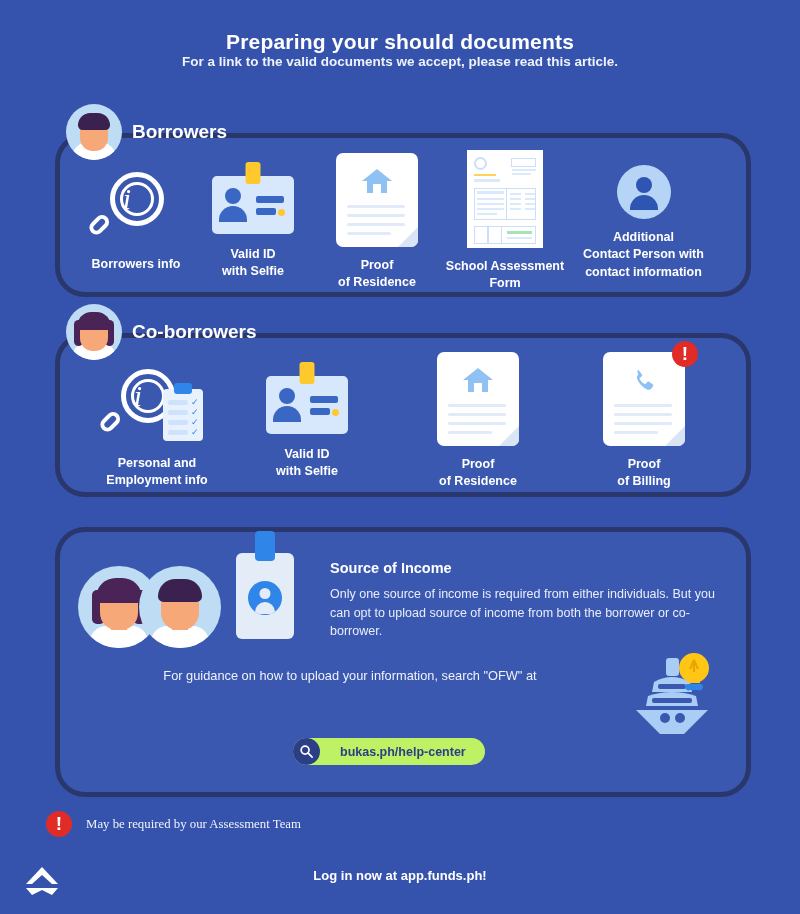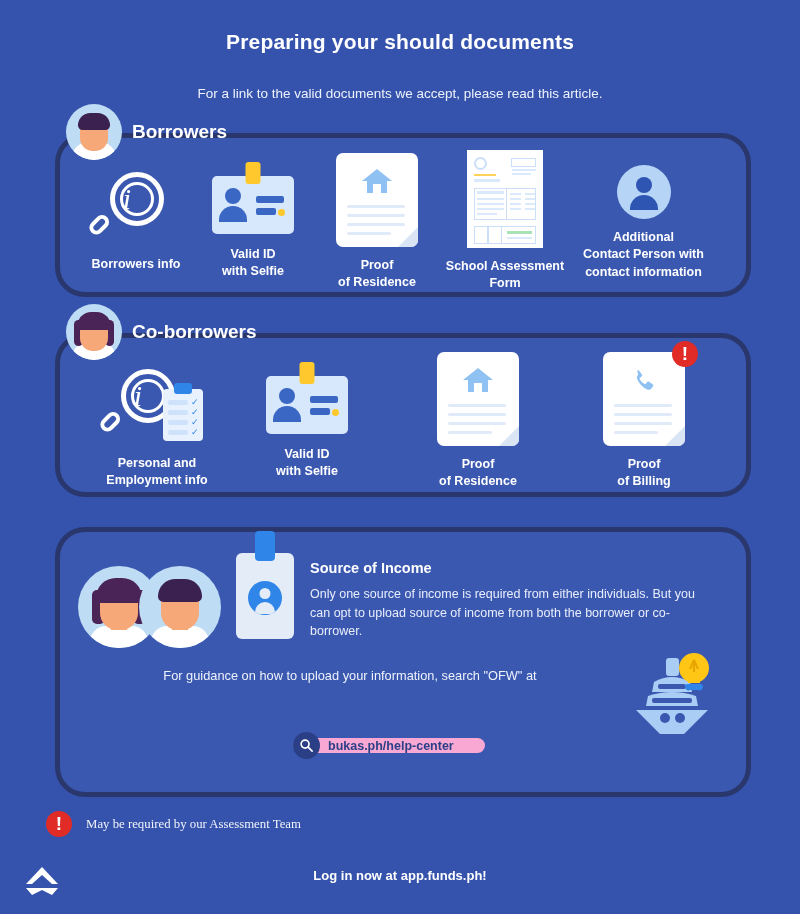--- a/index.html
+++ b/index.html
@@ -10,21 +10,21 @@
     overflow: hidden;
   }
   .page { position: relative; width: 800px; height: 914px; background: #3553ac; }
 
   
   .hdr { position: absolute; top: 30px; left: 0; width: 800px; text-align: center; }
   .hdr h1 {
     font-size: 21px; font-weight: bold; color: #ffffff; letter-spacing: .2px;
   }
   .hdr p {
-    margin-top: 32px; font-size: 13.5px; color: #eef2fb; font-weight: 400;
+    margin-top: 0; font-size: 13.5px; color: #eef2fb; font-weight: 700;
   }
 
   
   .card {
     position: absolute;
     border: 5px solid #29376c;
     border-radius: 30px;
     background: #3a58b0;
   }
   #card-borrowers   { left: 55px; top: 133px; width: 696px; height: 164px; }
@@ -143,29 +143,29 @@
            background: #e4ecf7; border-radius: 6px; }
   .badge-clip { position: absolute; left: 50%; top: -22px; transform: translateX(-50%);
            width: 20px; height: 30px; border-radius: 4px; background: #2f86e8; }
   .badge-av { position: absolute; left: 50%; top: 28px; transform: translateX(-50%);
            width: 34px; height: 34px; border-radius: 50%; background: #2f86e8; overflow: hidden; }
   .badge-av-h { position: absolute; left: 50%; top: 7px; transform: translateX(-50%);
            width: 11px; height: 11px; border-radius: 50%; background: #e4ecf7; }
   .badge-av-b { position: absolute; left: 50%; top: 21px; transform: translateX(-50%);
            width: 20px; height: 12px; border-radius: 10px 10px 0 0; background: #e4ecf7; }
 
-  .income-text { position: absolute; left: 310px; top: 560px; width: 400px; }
+  .income-text { position: absolute; left: 330px; top: 560px; width: 400px; }
   .income-text h3 { font-size: 14.5px; font-weight: bold; color: #ffffff; }
   .income-text p { margin-top: 9px; font-size: 12.5px; color: #e9eefb; line-height: 1.48; }
 
   .ofw { position: absolute; left: 70px; top: 666px; width: 560px; text-align: center;
          font-size: 12.8px; color: #eef2fb; line-height: 1.52; }
 
-  .searchpill { position: absolute; left: 293px; top: 738px; width: 192px; height: 15px;
-         background: #f9a8d4; border-radius: 14px; display: flex; align-items: center; }
+  .searchpill { position: absolute; left: 293px; top: 738px; width: 192px; height: 27px;
+         background: #bef264; border-radius: 14px; display: flex; align-items: center; gap: 12px; }
   .sp-circ { width: 27px; height: 27px; border-radius: 50%; background: #2b3f86;
          display: flex; align-items: center; justify-content: center; flex: 0 0 auto; }
   .sp-txt { font-size: 12.5px; font-weight: bold; color: #2b3f86; margin-left: 8px; }
 
   .ship { position: absolute; left: 630px; top: 652px; width: 90px; height: 85px; }
   .bulb { position: absolute; left: 676px; top: 650px; width: 36px; height: 46px; }
 
   
   .footnote { position: absolute; left: 46px; top: 811px; display: flex; align-items: center; gap: 14px; }
   .footnote .txt { font-size: 12.8px; color: #f0f3fb; font-family: Liberation Serif, serif; }

